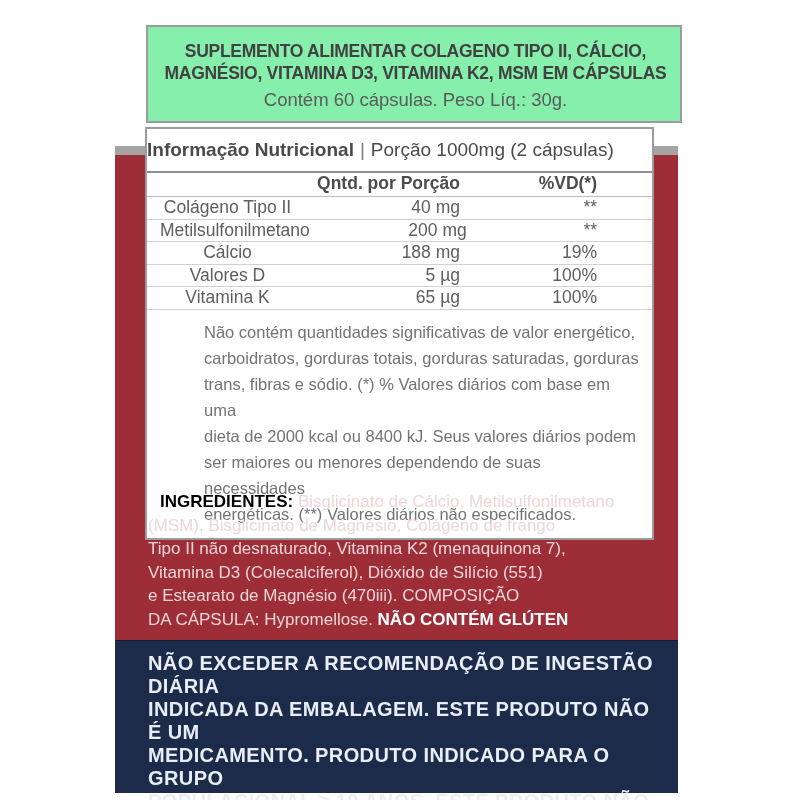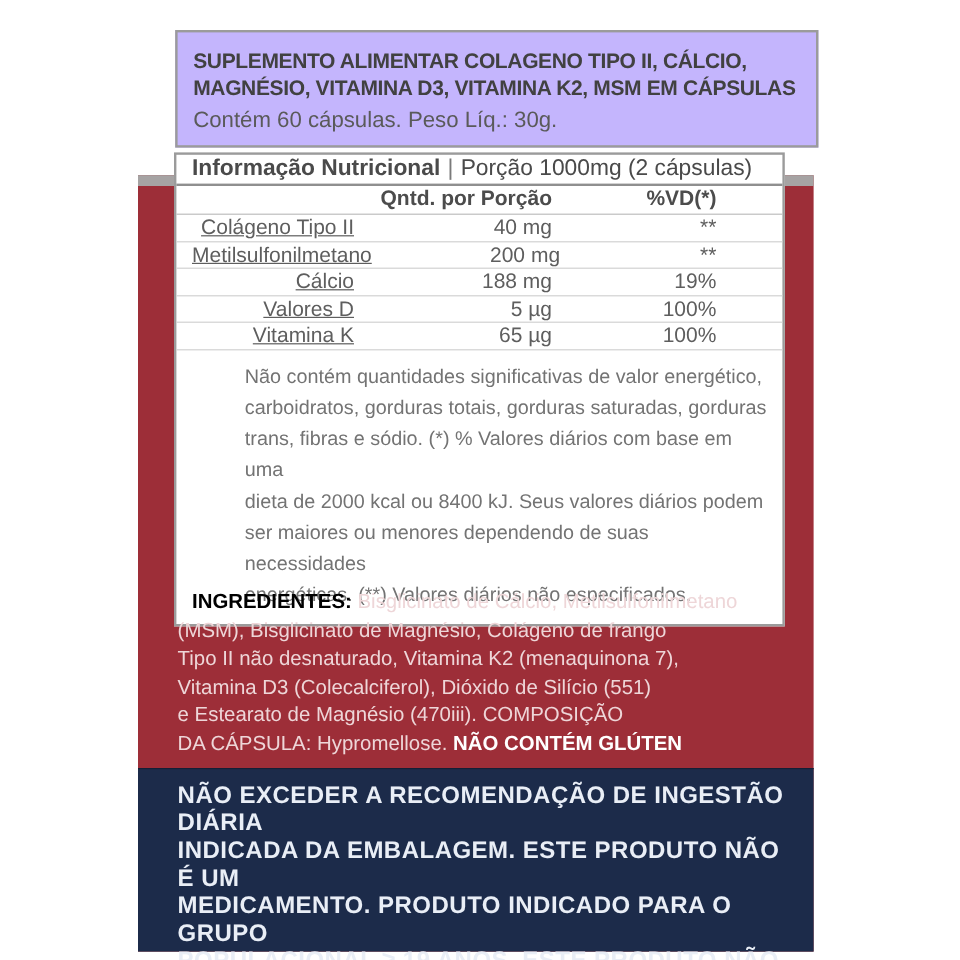--- a/index.html
+++ b/index.html
@@ -5,32 +5,32 @@
   * { margin: 0; padding: 0; box-sizing: border-box; }
   html, body { width: 800px; height: 800px; background: #ffffff; font-family: "Liberation Sans", sans-serif; }
   .stage { position: relative; width: 800px; height: 800px; background: #fff; overflow: hidden; }
 
   
   .red-band { position: absolute; left: 115px; top: 146px; width: 563px; height: 647px; background: #9d2e38; }
   .gray-cap { position: absolute; left: 115px; top: 146px; width: 563px; height: 9px; background: #a6a3a3; }
   .navy-band { position: absolute; left: 115px; top: 640px; width: 563px; height: 153px; background: #1c2b4a; border-top: 1px solid #141f36; }
 
   
-  .title-box { position: absolute; left: 146px; top: 25px; width: 536px; background: #c4b5fd; border: 2px solid #9b9b9b; padding: 13px 10px 10px 13px; z-index: 3; }
+  .title-box { position: absolute; left: 146px; top: 25px; width: 536px; background: #86efac; border: 2px solid #9b9b9b; padding: 13px 10px 10px 13px; z-index: 3; text-align: center; }
   .title-main { font-weight: bold; font-size: 17.5px; line-height: 22px; color: #414141; letter-spacing: -0.3px; white-space: pre-line; }
   .title-sub { font-size: 18.5px; line-height: 23px; color: #5a5a5a; margin-top: 4px; }
 
   
   .facts-panel { position: absolute; left: 145px; top: 127px; width: 509px; background: #ffffff; border: 2px solid #9b9b9b; z-index: 2; }
-  .nf-header { display: flex; align-items: center; height: 26px; padding-left: 13px; border-bottom: 2px solid #8f8f8f; font-size: 19px; color: #4a4a4a; white-space: nowrap; }
+  .nf-header { display: flex; align-items: center; height: 44px; border-bottom: 2px solid #8f8f8f; font-size: 19px; color: #4a4a4a; white-space: nowrap; }
   .nf-header .hd-bold { font-weight: bold; }
   .nf-header .hd-sep { margin: 0 6px; color: #7a7a7a; font-weight: normal; }
   .nf-subheader { display: flex; align-items: flex-start; height: 24px; border-bottom: 1px solid #bdbdbd; font-size: 17.5px; font-weight: bold; color: #4c4c4c; padding-left: 13px; }
   .t-row { display: flex; align-items: center; height: 22.5px; border-bottom: 1px solid #d2d2d2; font-size: 17.5px; color: #5e5e5e; padding-left: 13px; }
-  .c-name { flex: 1; text-align: right; text-decoration: underline; }
+  .c-name { flex: 1; text-align: center; }
   .c-qty { width: 165px; text-align: right; }
   .c-vd { width: 192px; text-align: right; padding-right: 55px; }
   .nf-footnote { padding: 9px 12px 11px 13px; font-size: 16.5px; line-height: 26px; color: #737373; white-space: pre-line; margin-left: 44px; }
 
   
   .ingredients { position: absolute; left: 148px; top: 490px; width: 512px; font-size: 17px; line-height: 23.5px; color: #eed6d8; white-space: pre-line; z-index: 4; }
   .ing-label { font-weight: bold; color: #000000; margin-left: 12px; }
   .ing-gluten { font-weight: bold; color: #ffffff; }
 
   

